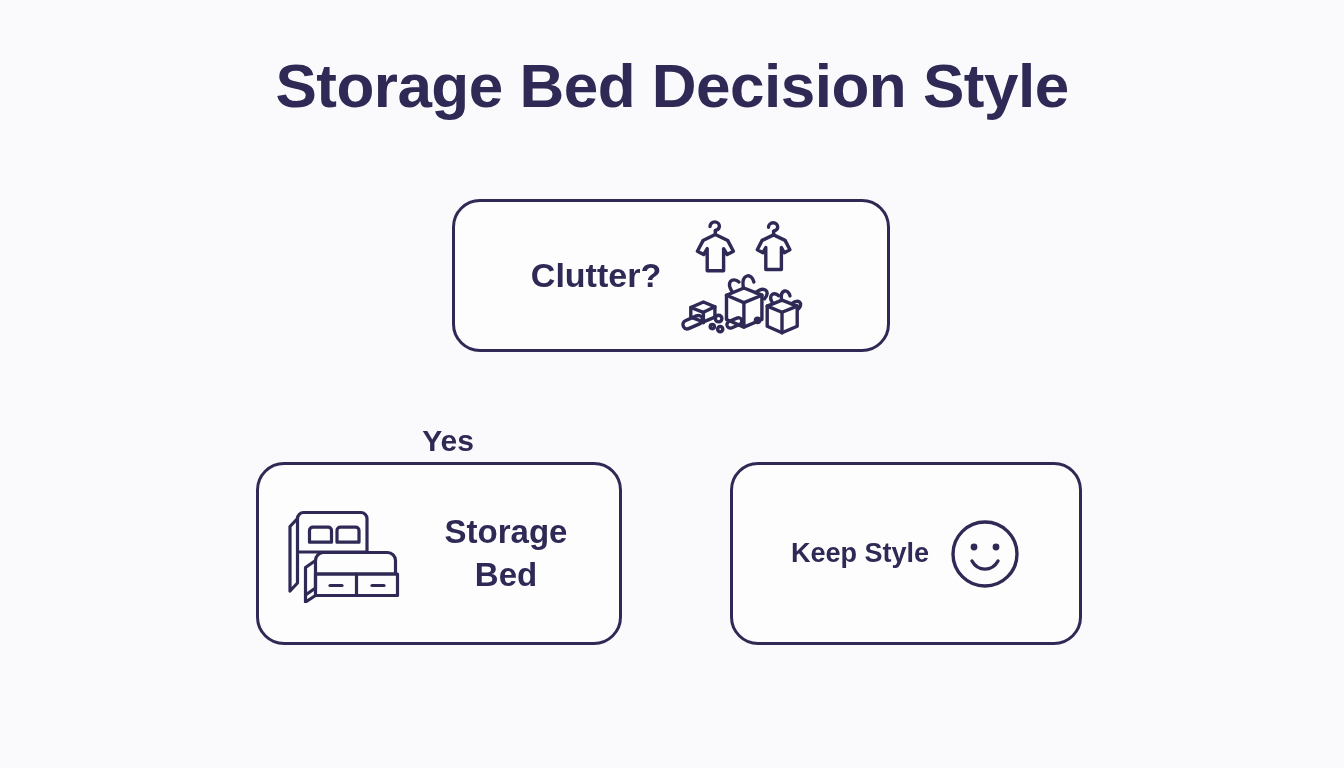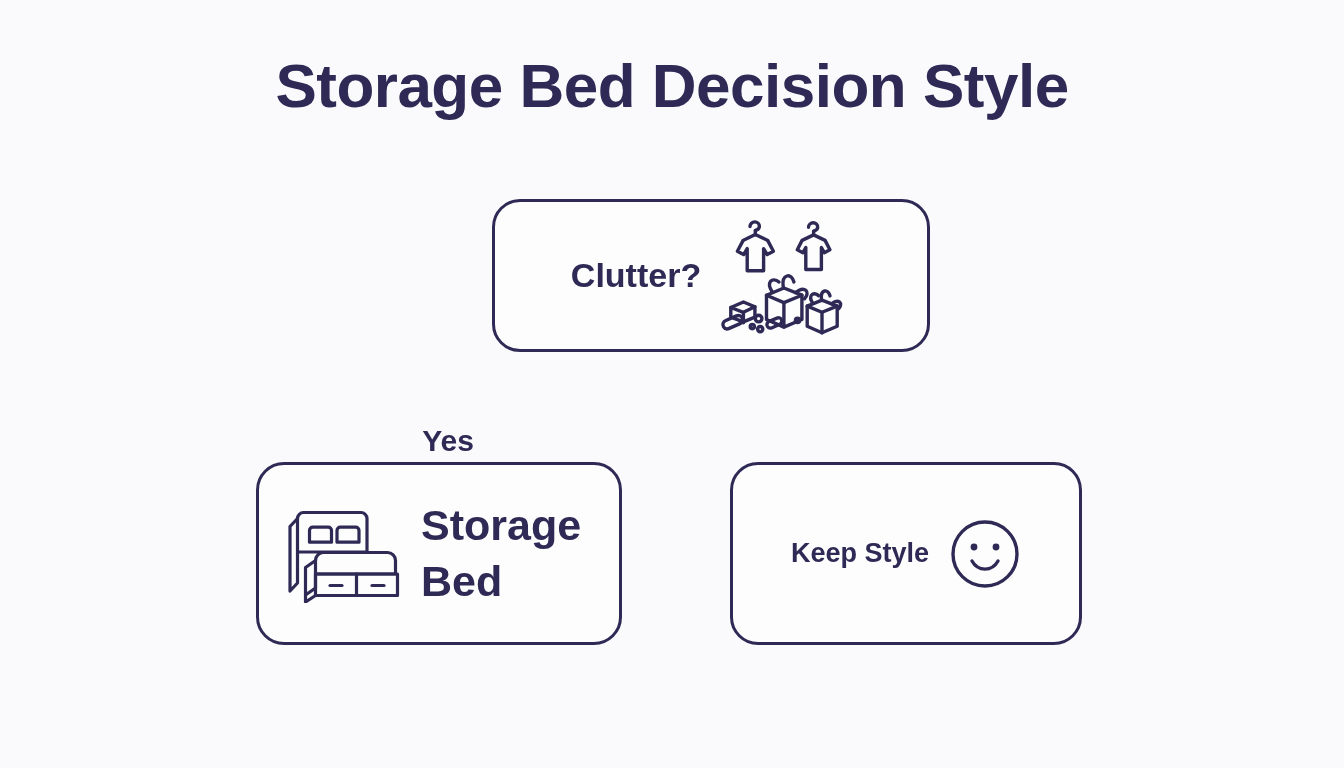--- a/index.html
+++ b/index.html
@@ -47,42 +47,41 @@
   }
 
   
   .node-decision {
     left: 452px;
     top: 199px;
     width: 438px;
     height: 153px;
     padding: 0 16px;
     gap: 18px;
-    margin-left: 40px;
   }
   .node-decision .node-label {
     font-size: 34px;
     font-weight: bold;
     white-space: nowrap;
   }
 
   
   .node-storage {
     left: 256px;
     top: 462px;
     width: 366px;
     height: 183px;
     padding: 0 24px;
     gap: 12px;
   }
   .node-storage .node-label {
-    font-size: 43px;
+    font-size: 33px;
     font-weight: bold;
     line-height: 1.28;
-    text-align: left;
+    text-align: center;
     width: 170px;
   }
 
   
   .node-style {
     left: 730px;
     top: 462px;
     width: 352px;
     height: 183px;
     padding: 0 24px;

